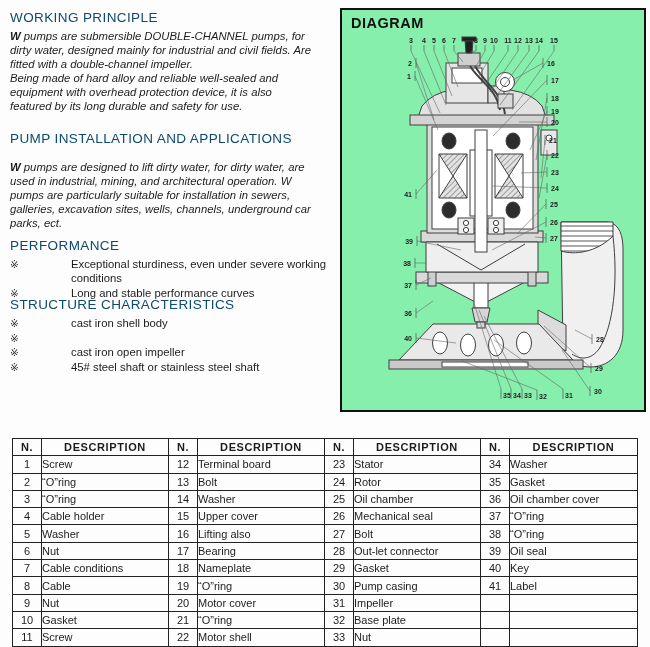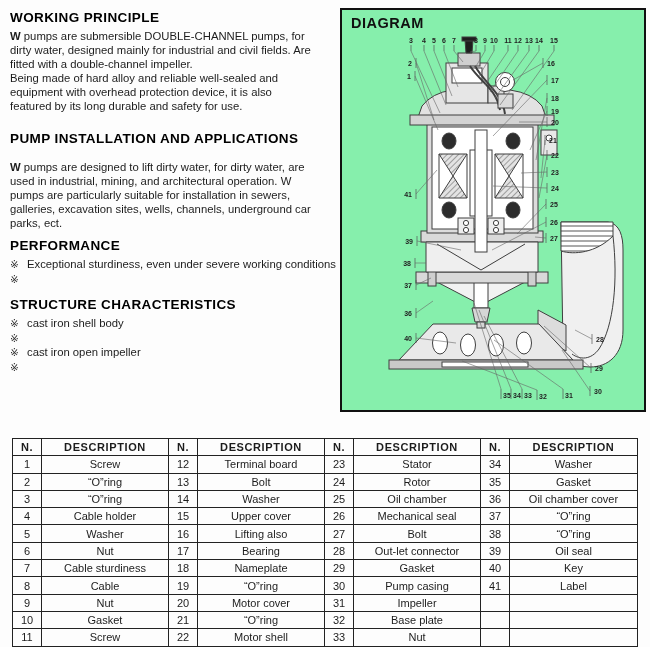--- a/index.html
+++ b/index.html
@@ -4,34 +4,34 @@
 <style>
   html,body{margin:0;padding:0;}
   body{
     width:650px;height:647px;position:relative;overflow:hidden;
     background:#fdfdfd;color:#161616;
     font-family:"Liberation Sans","DejaVu Sans",sans-serif;
     -webkit-font-smoothing:antialiased;
   }
   .sec-head{
     position:absolute;left:10px;margin:0;
-    font-size:13.5px;font-weight:bold;letter-spacing:.4px;color:#000000;
+    font-size:13.5px;font-weight:normal;letter-spacing:.4px;color:#0c4a6e;
   }
   .para{
     position:absolute;left:10px;width:330px;margin:0;
-    font-size:11.3px;line-height:14px;white-space:pre-line;color:#1c1c1c;
+    font-size:11.3px;line-height:14px;white-space:pre-line;color:#1c1c1c;font-style:italic;
   }
   .para b{font-weight:bold;}
   ul.feat{
     position:absolute;left:10px;width:330px;margin:0;padding:0;list-style:none;
     font-size:11.3px;line-height:14px;color:#1c1c1c;
   }
   ul.feat li{display:flex;gap:5px;margin:0 0 0.5px 0;}
   ul.feat .mark{flex:0 0 12px;font-size:10.5px;color:#333;}
-  ul.feat .txt{white-space:pre-line;}
+  ul.feat .txt{white-space:pre-line;margin-left:44px;}
   
   .diagram-box{
     position:absolute;left:340px;top:8px;width:302px;height:400px;
     border:2px solid #111;background:#86efac;
   }
   .diagram-title{
     position:absolute;left:9px;top:5px;margin:0;
     font-size:14.5px;font-weight:bold;letter-spacing:.5px;color:#111;
   }
   .diagram-box svg{position:absolute;left:0;top:0;}
@@ -40,21 +40,21 @@
     position:absolute;left:12px;top:438px;width:625px;
     border-collapse:collapse;table-layout:fixed;
     font-size:11px;color:#1c1c1c;
   }
   table.parts th,table.parts td{
     border:1px solid #222;padding:0 0 0 0;height:16.3px;
     overflow:hidden;white-space:nowrap;
   }
   table.parts th{font-weight:bold;text-align:center;font-size:11px;letter-spacing:.6px;}
   td.ncell{text-align:center;}
-  td.dcell{text-align:center;padding-left:9px;}
+  td.dcell{text-align:left;padding-left:9px;}
 </style>
 </head>
 <body>
 
 <h2 class="sec-head" style="top:10px">WORKING PRINCIPLE</h2>
 <p class="para" style="top:29px"><b>W</b><span> pumps are submersible DOUBLE-CHANNEL pumps, for
 dirty water, designed mainly for industrial and civil fields. Are
 fitted with a double-channel impeller.
 Being made of hard alloy and reliable well-sealed and
 equipment with overhead protection device, it is also
@@ -68,38 +68,40 @@
 parks, ect.</span></p>
 
 <h2 class="sec-head" style="top:238px">PERFORMANCE</h2>
 <ul class="feat" style="top:257px">
   <li>
       <span class="mark">※</span>
       <span class="txt">Exceptional sturdiness, even under severe working conditions</span>
     </li>
   <li>
       <span class="mark">※</span>
+      <span class="txt">Long and stable performance curves</span>
     </li>
 </ul>
 
 <h2 class="sec-head" style="top:297px">STRUCTURE CHARACTERISTICS</h2>
 <ul class="feat" style="top:316px">
   <li>
       <span class="mark">※</span>
       <span class="txt">cast iron shell body</span>
     </li>
   <li>
       <span class="mark">※</span>
     </li>
   <li>
       <span class="mark">※</span>
       <span class="txt">cast iron open impeller</span>
     </li>
   <li>
       <span class="mark">※</span>
+      <span class="txt">45# steel shaft or stainless steel shaft</span>
     </li>
 </ul>
 
 <div class="diagram-box">
   <h2 class="diagram-title">DIAGRAM</h2>
   <svg width="298" height="396" viewBox="0 0 298 396">
     <defs>
       <pattern id="hatch" width="4" height="4" patternUnits="userSpaceOnUse" patternTransform="rotate(45)">
         <rect width="4" height="4" fill="#e3e3e3"></rect>
           <line x1="0" y1="0" x2="0" y2="4" stroke="#555" stroke-width="1"></line>
@@ -394,21 +396,21 @@
         <td class="dcell">Nut</td>
         <td class="ncell">17</td>
         <td class="dcell">Bearing</td>
         <td class="ncell">28</td>
         <td class="dcell">Out-let connector</td>
         <td class="ncell">39</td>
         <td class="dcell">Oil seal</td>
       </tr>
       <tr>
         <td class="ncell">7</td>
-        <td class="dcell">Cable sturdiness</td>
+        <td class="dcell">Cable conditions</td>
         <td class="ncell">18</td>
         <td class="dcell">Nameplate</td>
         <td class="ncell">29</td>
         <td class="dcell">Gasket</td>
         <td class="ncell">40</td>
         <td class="dcell">Key</td>
       </tr>
       <tr>
         <td class="ncell">8</td>
         <td class="dcell">Cable</td>

